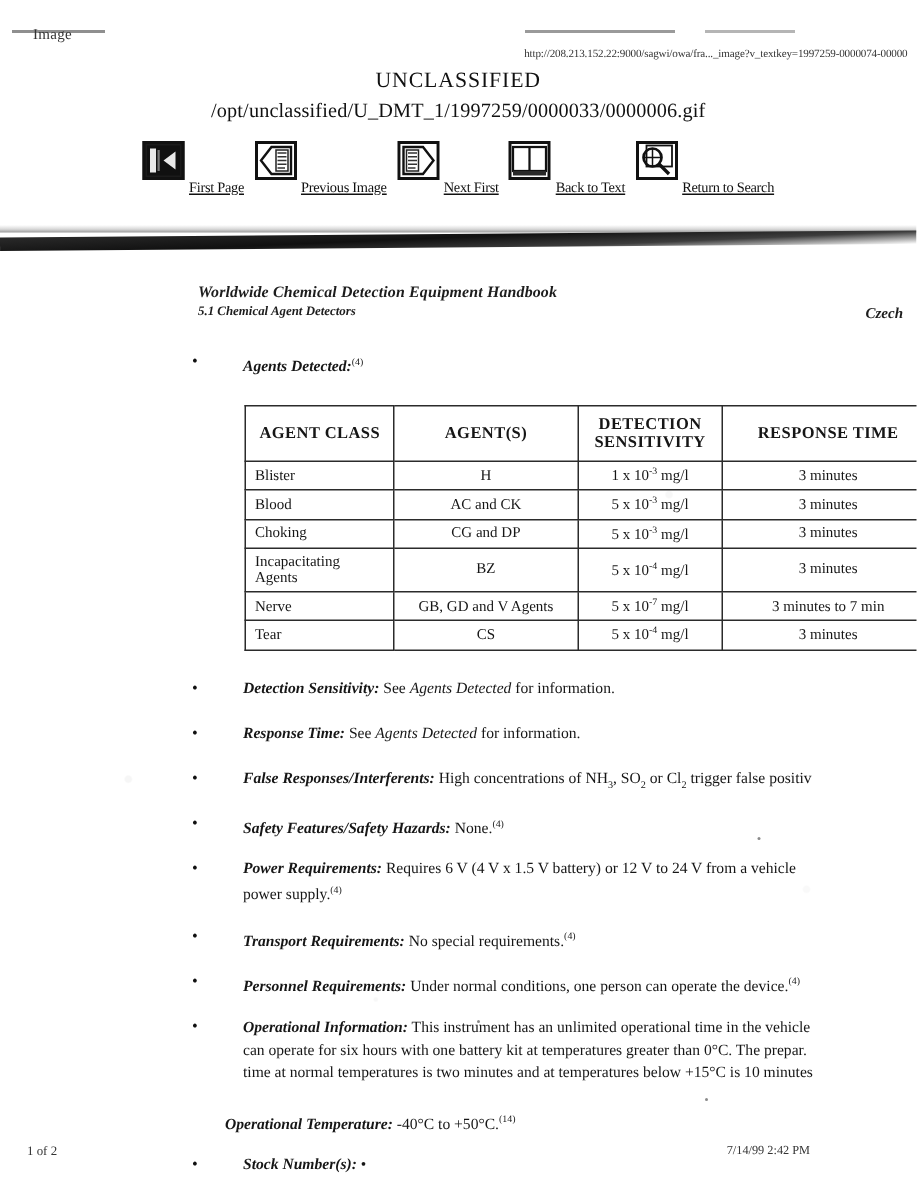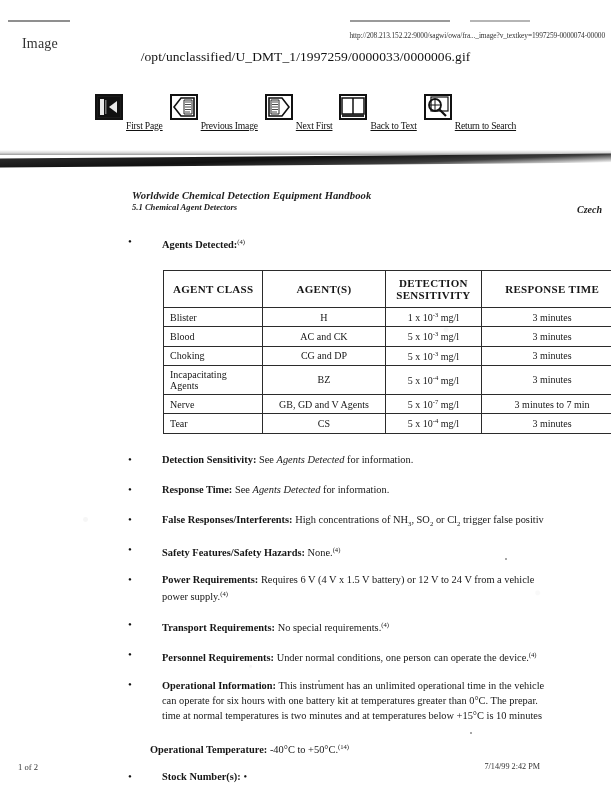--- a/index.html
+++ b/index.html
@@ -3,21 +3,21 @@
 <meta charset="utf-8">
 <style>
   html,body{margin:0;padding:0;}
   body{
     width:611px;height:792px;background:#ffffff;
     font-family:"Liberation Serif", serif;
     color:#1a1a1a;position:relative;overflow:hidden;
   }
   
   .print-header{position:absolute;top:18px;left:0;width:611px;height:16px;}
-  .ph-left{position:absolute;left:22px;top:0;font-size:14px;color:#333;letter-spacing:.2px;margin-top:18px;}
+  .ph-left{position:absolute;left:22px;top:0;font-size:10px;color:#333;letter-spacing:.2px;}
   .ph-right{position:absolute;right:6px;top:1px;font-size:7.4px;color:#333;letter-spacing:-.1px;white-space:nowrap;margin-top:12px;}
   .edge-mark{position:absolute;height:2px;background:#8f8f8f;top:2px;}
   .edge-mark.l{left:8px;width:62px;}
   .edge-mark.r{left:350px;width:100px;background:#9a9a9a;}
   .edge-mark.r2{left:470px;width:60px;background:#b5b5b5;}
 
   
   .classif{position:absolute;top:46px;left:0;width:611px;text-align:center;}
   .classif .line1{font-size:14.5px;letter-spacing:.6px;color:#111;}
   .classif .line2{font-size:13.5px;margin-top:3px;color:#111;letter-spacing:.1px;}
@@ -46,21 +46,21 @@
         font-size:10.6px;letter-spacing:.1px;color:#1d1d1d;}
   .doc-head .t2{font-family:"Liberation Serif",serif;font-style:italic;font-weight:bold;
         font-size:8.6px;margin-top:1px;color:#1d1d1d;}
   .doc-head .country{position:absolute;right:0;top:14px;font-style:italic;font-weight:bold;
         font-size:10px;color:#1d1d1d;white-space:nowrap;}
 
   
   .bullet-row{position:absolute;display:flex;}
   .bdot{width:12px;flex:0 0 12px;font-size:11px;line-height:13px;color:#111;}
   .btext{font-size:10.4px;line-height:14px;color:#161616;}
-  .btext b{font-weight:bold;}
+  .btext b{font-weight:bold;font-style:italic;}
   .btext i{font-style:italic;}
   .sup{font-size:6.6px;vertical-align:super;}
   .sub{font-size:6.8px;vertical-align:sub;}
 
   
   .tbl{position:absolute;top:130px;left:163px;width:460px;border-collapse:collapse;}
   .tbl td,.tbl th{border:1px solid #2b2b2b;padding:3px 6px;font-size:10px;color:#161616;
         background:#fff;vertical-align:middle;}
   .tbl th{font-weight:bold;text-align:center;font-size:11px;letter-spacing:.3px;padding:6px 4px;}
   .tbl .c-class{width:96px;}
@@ -89,20 +89,21 @@
 
 <div class="print-header">
   <div class="edge-mark l"></div>
   <div class="edge-mark r"></div>
   <div class="edge-mark r2"></div>
   <div class="ph-left">Image</div>
   <div class="ph-right">http://208.213.152.22:9000/sagwi/owa/fra..._image?v_textkey=1997259-0000074-00000</div>
 </div>
 
 <div class="classif">
+  <div class="line1">UNCLASSIFIED</div>
   <div class="line2">/opt/unclassified/U_DMT_1/1997259/0000033/0000006.gif</div>
 </div>
 
 <div class="navbar">
 
   <div class="navitem">
     <span class="navicon dark">
       <svg width="24" height="22" viewBox="0 0 24 22">
         <rect x="1" y="1" width="22" height="20" fill="#101010"></rect>
         <rect x="3" y="3" width="4" height="16" fill="#e8e8e8"></rect>

